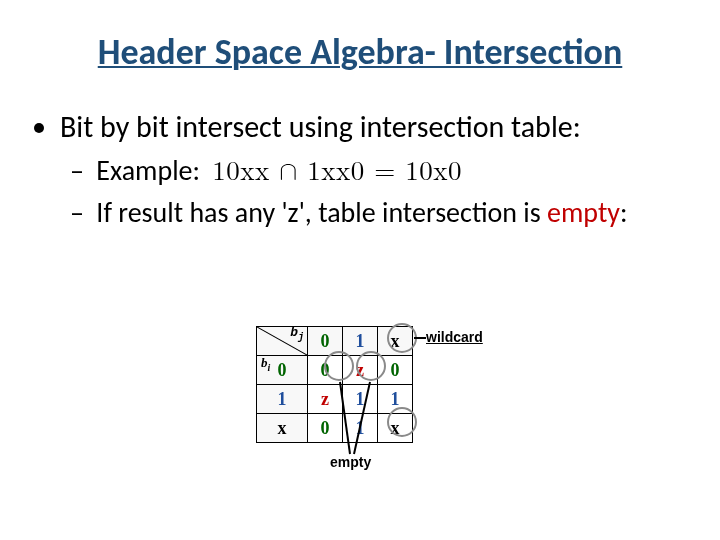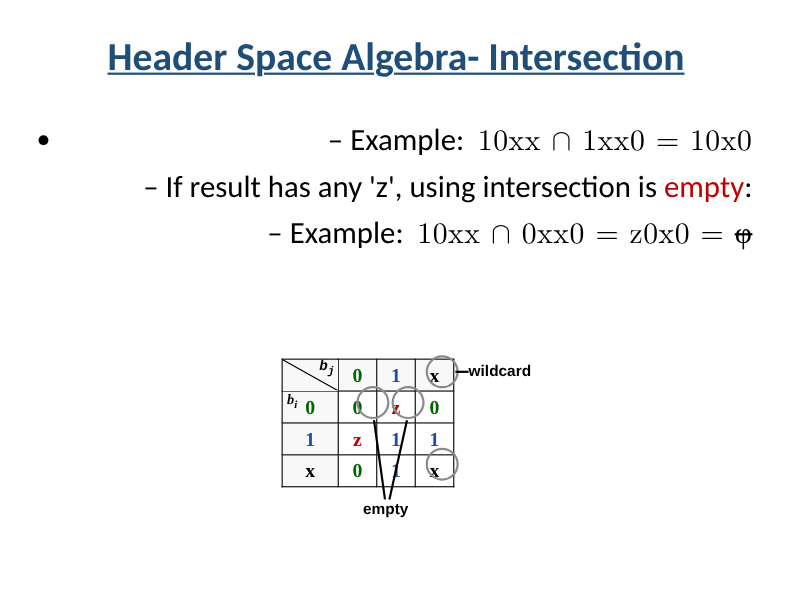--- a/index.html
+++ b/index.html
@@ -35,21 +35,20 @@
   }
   ul.lvl1 > li {
     font-size: 30px;
     line-height: 1.25;
     margin-bottom: 6px;
   }
   ul.lvl2 {
     list-style: none;
     margin: 6px 0 0 0;
     padding-left: 30px;
-    text-align: right;
   }
   ul.lvl2 > li {
     font-size: 28px;
     line-height: 1.35;
     margin-bottom: 4px;
   }
   ul.lvl2 > li::before {
     content: "–";
     display: inline-block;
     width: 20px;
@@ -135,31 +134,28 @@
 </style>
 </head>
 <body>
 
 <div class="slide">
 
   <div class="title">Header Space Algebra- Intersection</div>
 
   <ul class="lvl1">
     <li>
+      <span>Bit by bit intersect using intersection table:</span>
       <ul class="lvl2">
         <li>
           <span>Example:</span>
           <span class="math">10xx ∩ 1xx0 = 10x0</span>
         </li>
         <li>
-          <span>If result has any 'z', using intersection is </span><span class="empty-word">empty</span><span>:</span>
-        </li>
-        <li>
-          <span>Example:</span>
-          <span class="math"><span>10xx ∩ 0xx0 = z0x0 = </span><span class="phi">φ</span></span>
+          <span>If result has any 'z', table intersection is </span><span class="empty-word">empty</span><span>:</span>
         </li>
       </ul>
     </li>
   </ul>
 
   <div class="tbl-wrap">
     <table class="intersect">
       <tbody>
           <tr>
         <th class="diag-cell">
@@ -192,21 +188,21 @@
         <td>x</td>
       </tr>
     </tbody>
       </table>
 
     <div class="ring" style="left:131px; top:-3px;"></div>
     <div class="ring" style="left:131px; top:81px;"></div>
     <div class="ring" style="left:68px; top:25px;"></div>
     <div class="ring" style="left:100px; top:25px;"></div>
 
-    <span class="annot" style="left:170px; top:3px;">wildcard</span>
+    <span class="annot" style="left:170px; top:3px;text-decoration:underline;">wildcard</span>
     <div class="arrow-line" style="left:158px; top:11px; width:12px;"></div>
 
     <span class="annot" style="left:74px; top:128px;">empty</span>
     <svg style="position:absolute; left:74px; top:50px; width:50px; height:80px;">
       <line x1="10" y1="6" x2="20" y2="78" stroke="#000" stroke-width="2"></line>
       <line x1="40" y1="6" x2="24" y2="78" stroke="#000" stroke-width="2"></line>
     </svg>
   </div>
 
 </div>

